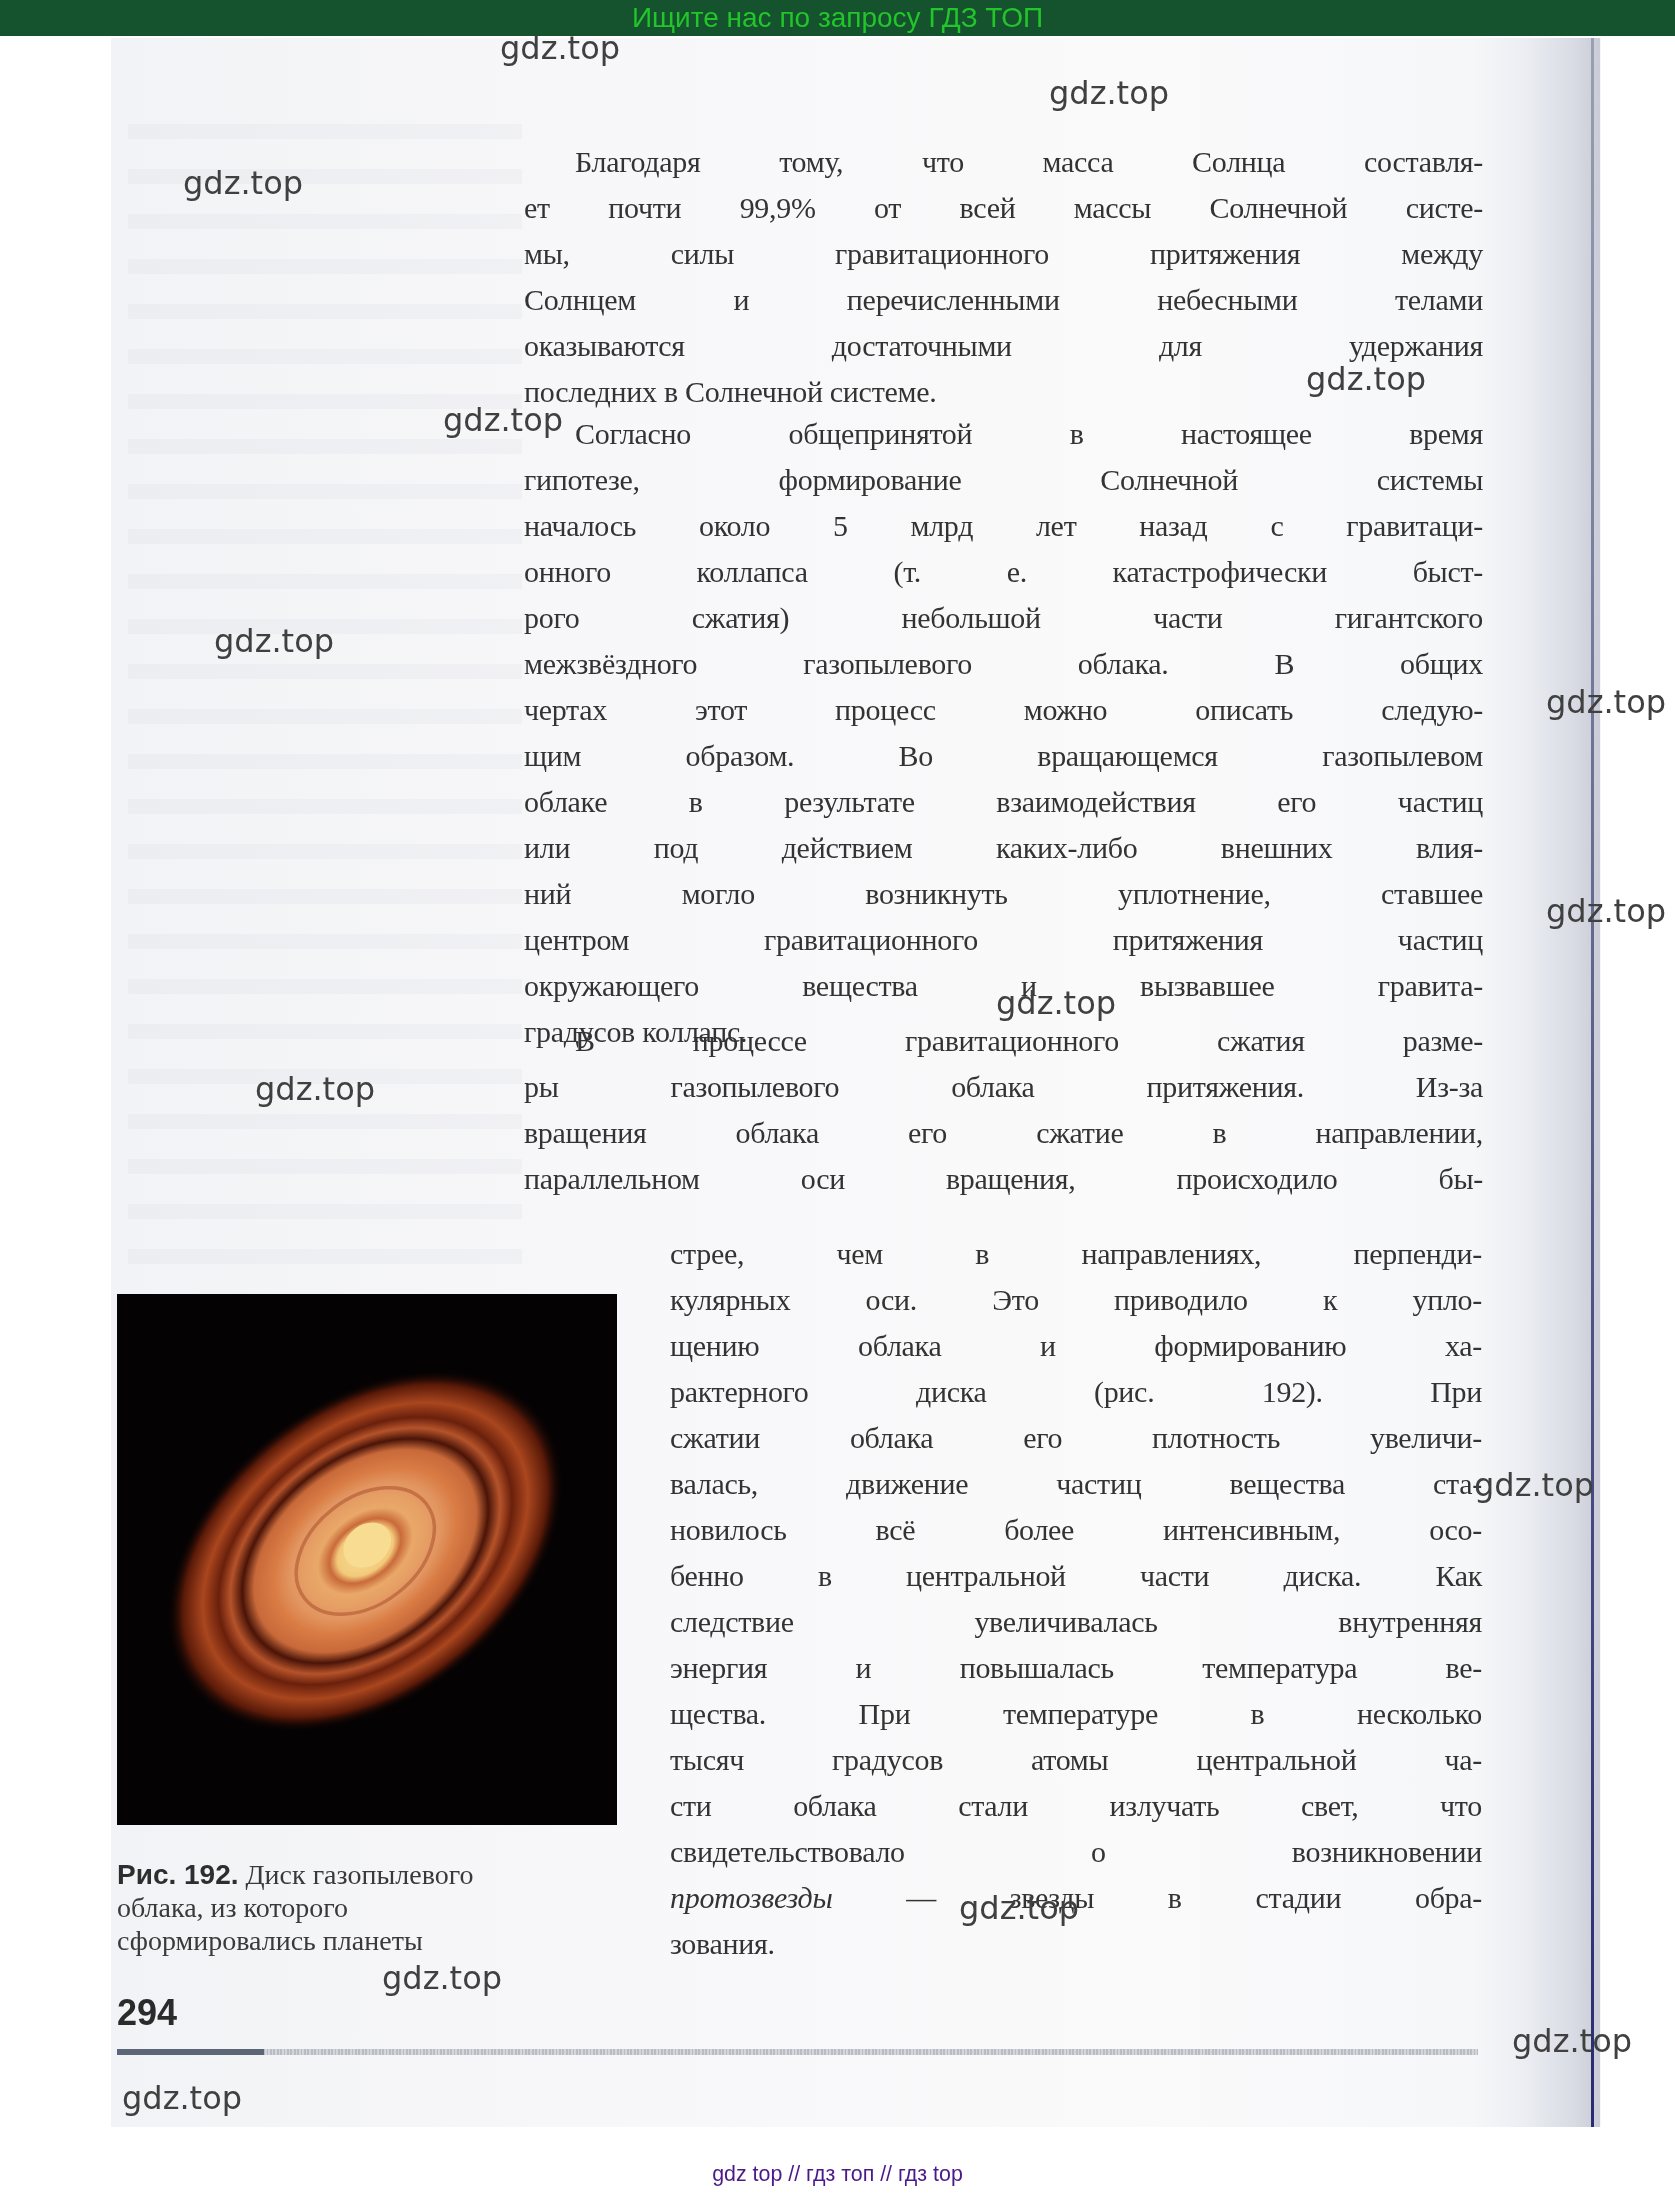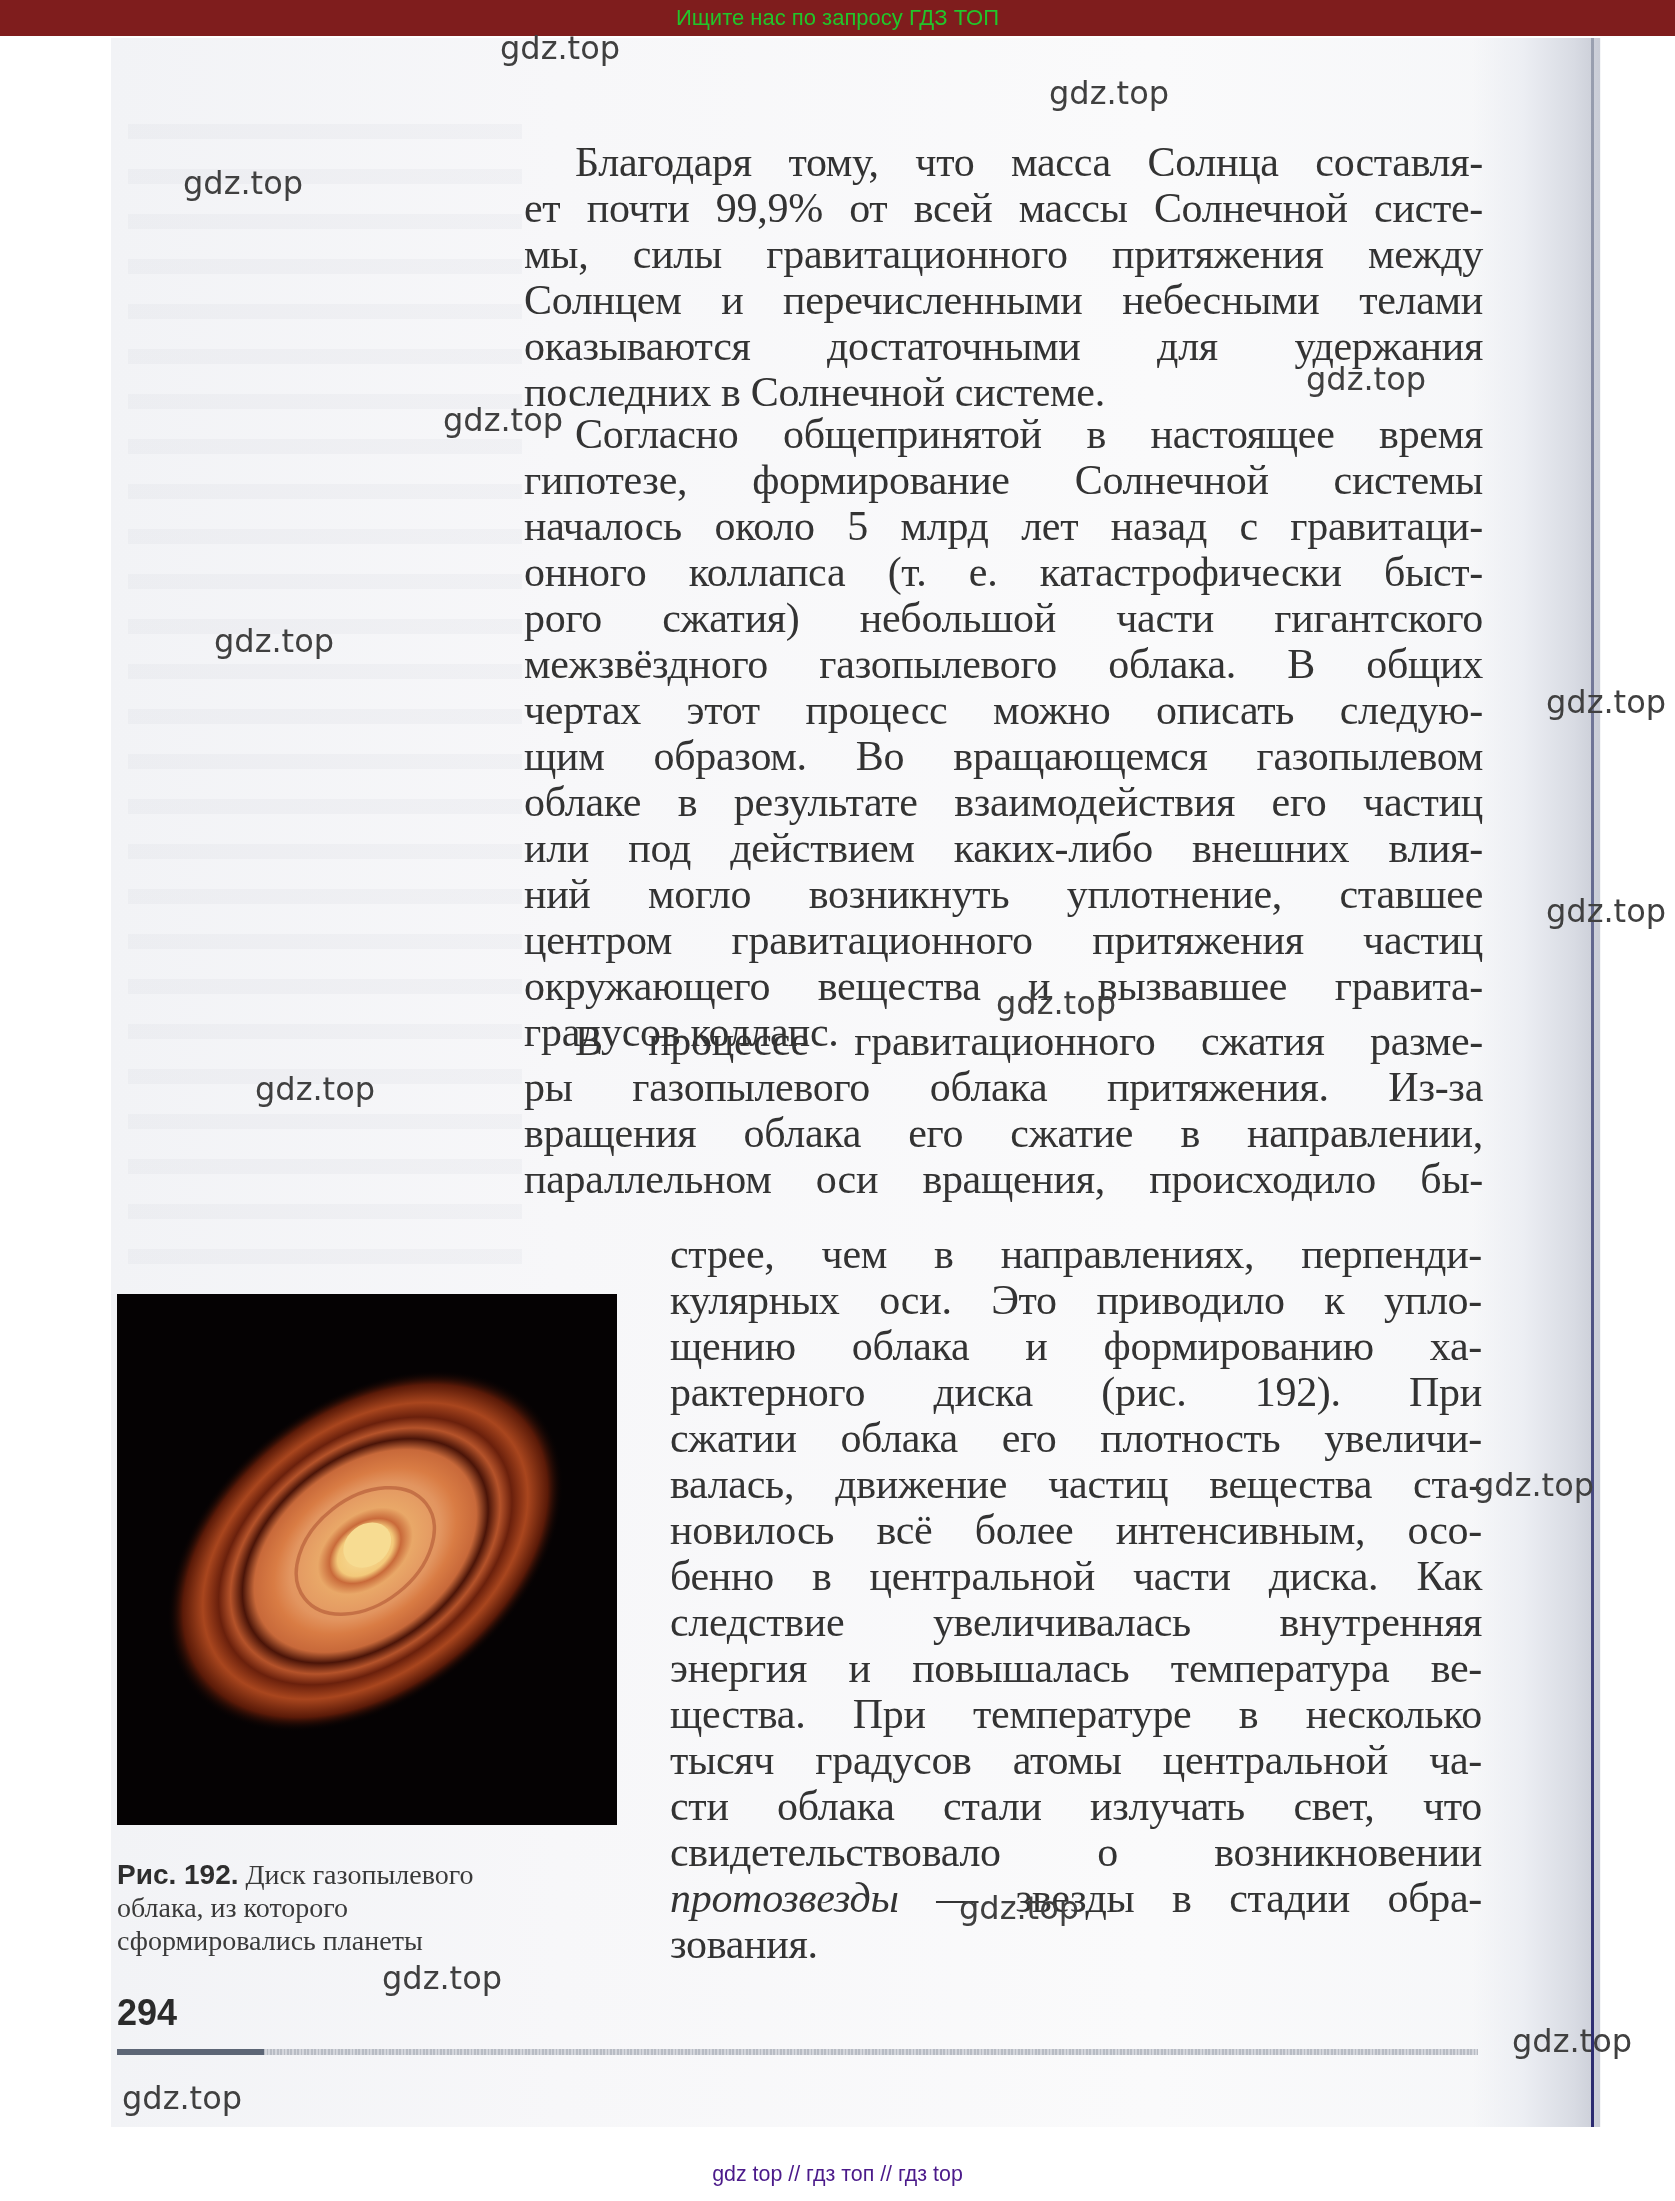--- a/index.html
+++ b/index.html
@@ -4,41 +4,41 @@
 <style>
   html, body { margin: 0; padding: 0; }
   body {
     width: 1675px; height: 2202px; position: relative; overflow: hidden;
     background: #ffffff;
     font-family: "Liberation Serif", serif;
   }
   .top-banner {
     position: absolute; left: 0; top: 0; width: 1675px; height: 36px;
     text-align: center; color: #22c52a;
-    font-family: "Liberation Sans", sans-serif; font-size: 22px; line-height: 36px;
-    background: #7f1d1d;
+    font-family: "Liberation Sans", sans-serif; font-size: 28px; line-height: 36px;
+    background: #14532d;
   }
   .page {
     position: absolute; left: 111px; top: 38px; width: 1490px; height: 2089px;
     background: linear-gradient(90deg, #f2f3f6 0%, #f7f7f9 30%, #fafafb 70%, #f5f6f8 100%);
   }
   .ghost {
     position: absolute; left: 17px; top: 86px; width: 394px; height: 1284px;
     background: repeating-linear-gradient(180deg, rgba(210,212,220,0.18) 0px, rgba(210,212,220,0.18) 15.4px, transparent 15.4px, transparent 45px);
   }
   .spine {
     position: absolute; left: 1472px; top: 38px; width: 128px; height: 2089px;
     background: linear-gradient(90deg, rgba(255,255,255,0) 0%, #eceef3 40%, #d8dbe3 80%, #c9ccd6 100%);
   }
   .spine-line {
     position: absolute; left: 1591px; top: 38px; width: 2.6px; height: 2089px;
     background: linear-gradient(180deg, #9aa0b0, #5a5f8a 50%, #2a2a70);
   }
   .para {
-    position: absolute; font-size: 42px; line-height: 46px; color: #333333;
+    position: absolute; font-size: 30px; line-height: 46px; color: #333333;
     text-align: justify; text-align-last: justify; letter-spacing: -0.3px;
   }
   .para .line { display: block; white-space: nowrap; text-align: justify; text-align-last: justify; }
   .para .line.last { text-align-last: left; }
   .para .line.indent { padding-left: 51px; }
   .p1 { left: 524px; top: 139px; width: 959px; }
   .p2 { left: 524px; top: 411px; width: 959px; }
   .p3 { left: 524px; top: 1018px; width: 959px; }
   .p4 { left: 670px; top: 1231px; width: 812px; }
   em { font-style: italic; }

